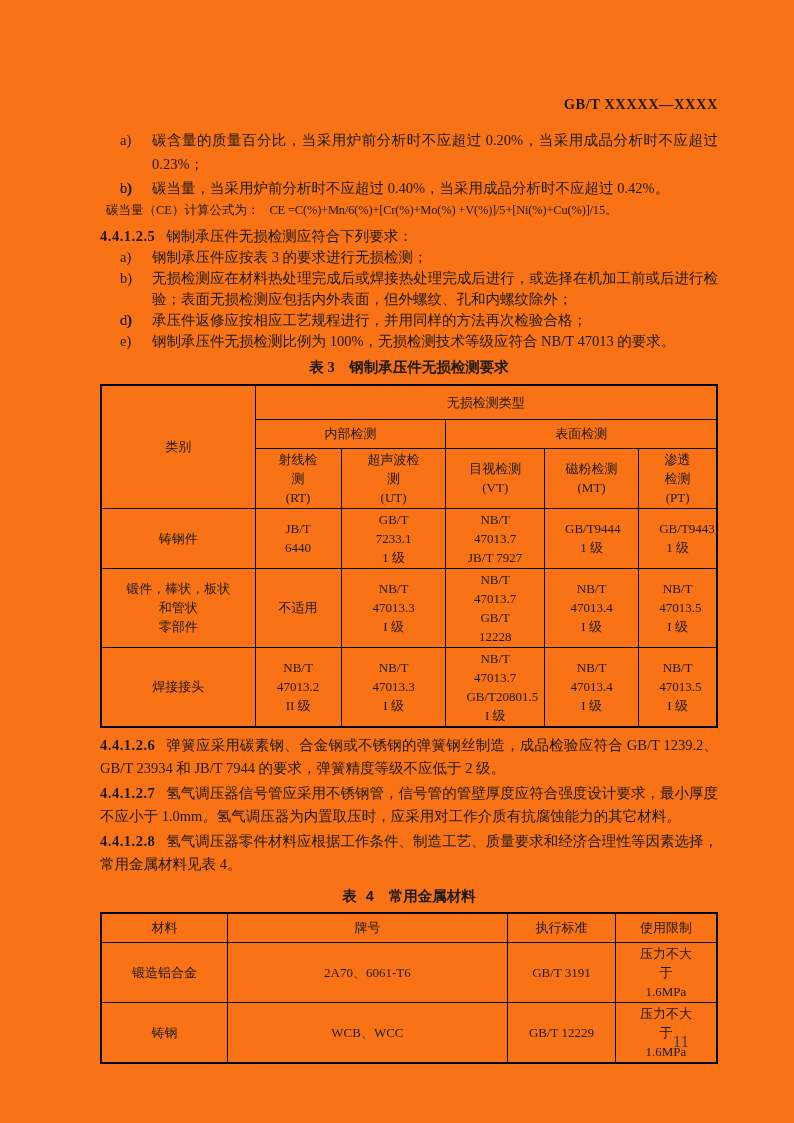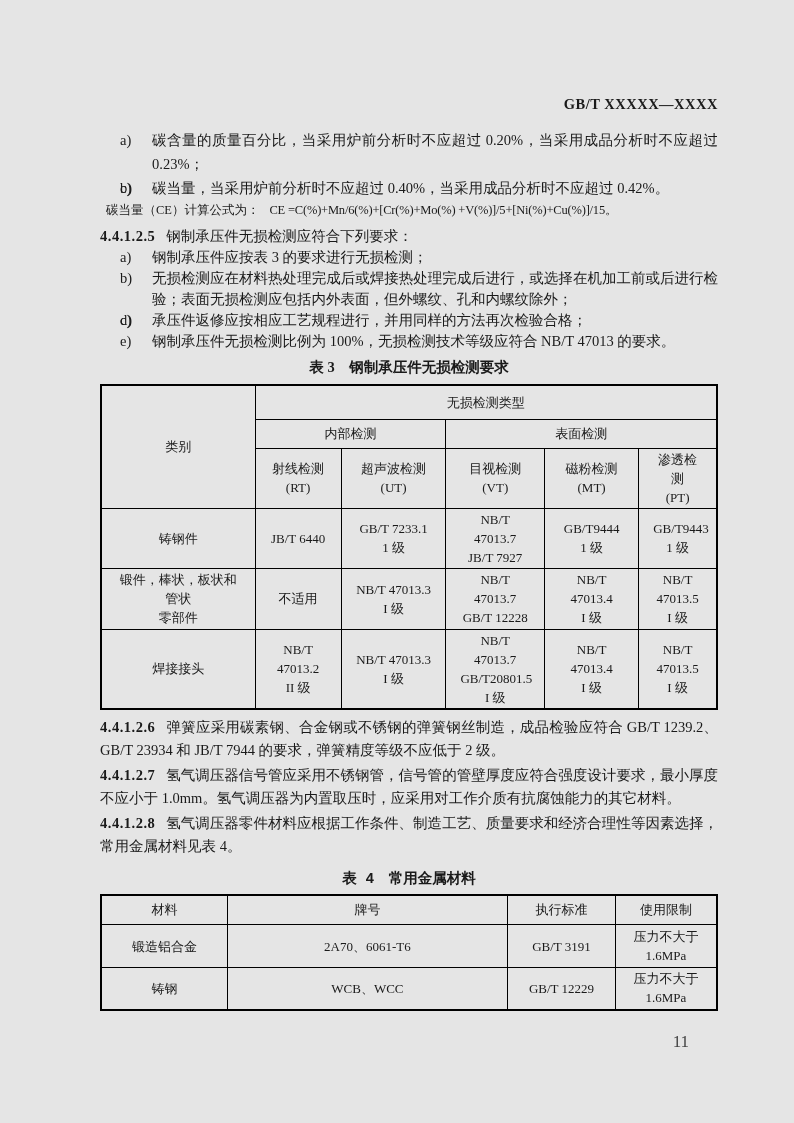--- a/index.html
+++ b/index.html
@@ -1,21 +1,21 @@
 <!DOCTYPE html>
 <html><head>
 <meta charset="utf-8">
 <style>
   * { box-sizing: border-box; }
   html, body { margin: 0; padding: 0; background: #ffffff; }
   .page {
     position: relative;
     width: 794px;
     height: 1123px;
-    background: #e5e5e5;
+    background: #f97316;
     font-family: "Liberation Serif", "DejaVu Serif", serif;
     color: #1a1a1a;
     overflow: hidden;
   }
   .content {
     margin-left: 100px;
     width: 618px;
     padding-top: 96px;
   }
   .std-code {
@@ -76,21 +76,21 @@
     table-layout: fixed;
   }
   th, td {
     border: 1px solid #000;
     font-weight: normal;
     font-size: 13px;
     line-height: 19px;
     text-align: center;
     vertical-align: middle;
     white-space: pre-line;
-    padding: 1px 14px;
+    padding: 1px 20px;
   }
   .t3 .hr1 { height: 34px; }
   .t3 .hr2 { height: 29px; }
   .t3 .hr3 { height: 48px; }
   .t3 .br1 { height: 40px; }
   .t3 .br2 { height: 61px; }
   .t3 .br3 { height: 65px; }
   .t4 .hr  { height: 30px; }
   .t4 .br1 { height: 43px; }
   .t4 .br2 { height: 42px; }

